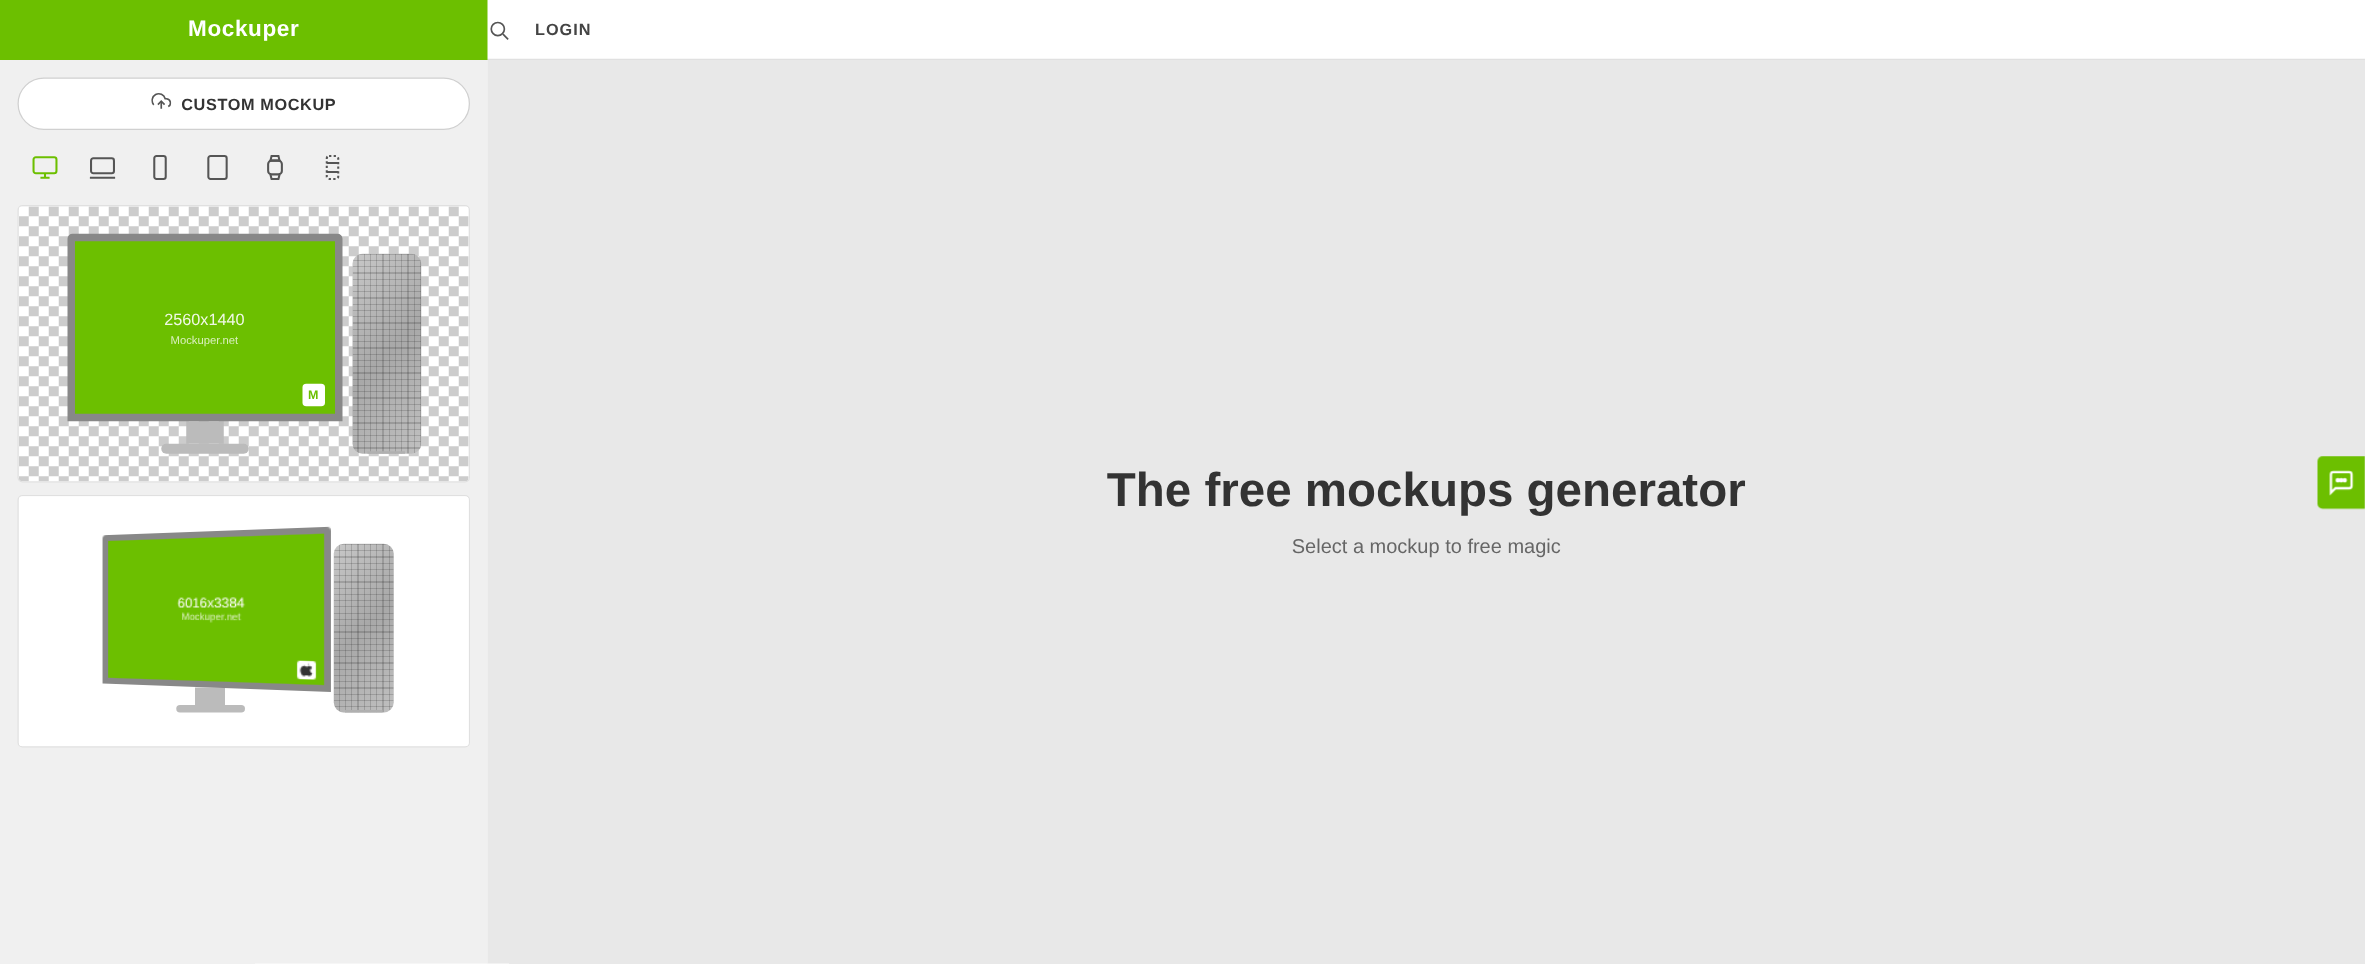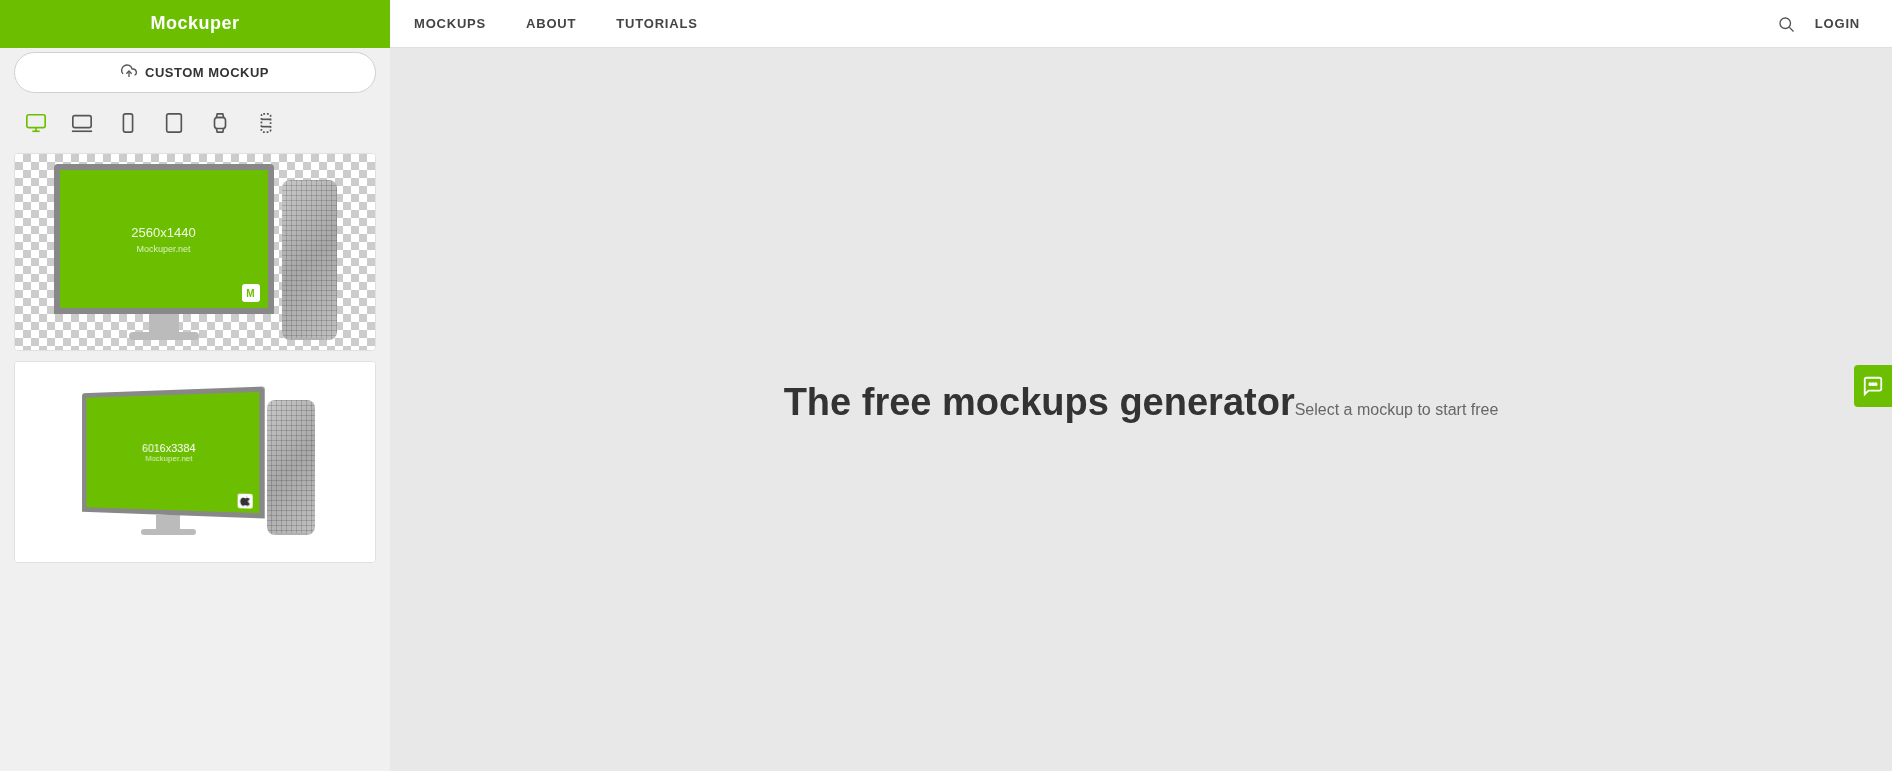--- a/index.html
+++ b/index.html
@@ -79,21 +79,21 @@
       overflow: hidden;
     }
 
     
     .sidebar {
       width: 390px;
       background: #f0f0f0;
       flex-shrink: 0;
       display: flex;
       flex-direction: column;
-      padding: 4px 14px 0 14px;
+      padding: 14px 14px 0 14px;
       overflow-y: auto;
     }
     .custom-mockup-btn {
       display: flex;
       align-items: center;
       justify-content: center;
       gap: 8px;
       background: #fff;
       border: 1.5px solid #d0d0d0;
       border-radius: 24px;
@@ -138,21 +138,21 @@
     .mockup-card {
       background: #fff;
       border-radius: 4px;
       margin-bottom: 10px;
       overflow: hidden;
       cursor: pointer;
       border: 1px solid #e0e0e0;
     }
     .mockup-card-inner {
       width: 100%;
-      height: 196px;
+      height: 220px;
       background:
         repeating-conic-gradient(#ccc 0% 25%, #fff 0% 50%)
         0 0 / 16px 16px;
       display: flex;
       align-items: center;
       justify-content: center;
       position: relative;
     }
     .mockup-card-inner-2 {
       width: 100%;
@@ -162,21 +162,21 @@
       align-items: center;
       justify-content: center;
       position: relative;
     }
 
     
     .content {
       flex: 1;
       background: #e8e8e8;
       display: flex;
-      flex-direction: row;
+      flex-direction: column;
       align-items: center;
       justify-content: center;
     }
     .content-title {
       font-size: 38px;
       font-weight: 600;
       color: #333;
       margin-bottom: 14px;
       text-align: center;
     }
@@ -367,25 +367,20 @@
       color: #6cbf00;
     }
   </style>
 </head>
 <body>
 
 <header class="header">
   <div class="logo-area">
     <span class="logo-text">Mockuper</span>
   </div>
-  <nav class="nav">
-    <a class="nav-item">MOCKUPS</a>
-    <a class="nav-item">ABOUT</a>
-    <a class="nav-item">TUTORIALS</a>
-  </nav>
   <div class="header-right">
     <button class="search-icon-btn">
       <svg class="icon-svg-sm" viewBox="0 0 24 24">
         <circle cx="11" cy="11" r="7"></circle>
         <line x1="16.5" y1="16.5" x2="22" y2="22"></line>
       </svg>
     </button>
     <button class="login-btn">LOGIN</button>
   </div>
 </header>
@@ -498,21 +493,21 @@
             <div class="tower-leg"></div>
           </div>
         </div>
       </div>
     </div>
 
   </aside>
 
   <main class="content">
     <h1 class="content-title">The free mockups generator</h1>
-    <p class="content-subtitle">Select a mockup to start free</p>
+    <p class="content-subtitle">Select a mockup to free magic</p>
   </main>
 
 </div>
 
 <div class="feedback-widget">
   <svg width="22" height="22" viewBox="0 0 24 24" fill="none" stroke="white" stroke-width="2">
     <path d="M21 15a2 2 0 0 1-2 2H7l-4 4V5a2 2 0 0 1 2-2h14a2 2 0 0 1 2 2z"></path>
     <circle cx="9" cy="10" r="1" fill="white"></circle>
     <circle cx="12" cy="10" r="1" fill="white"></circle>
     <circle cx="15" cy="10" r="1" fill="white"></circle>

